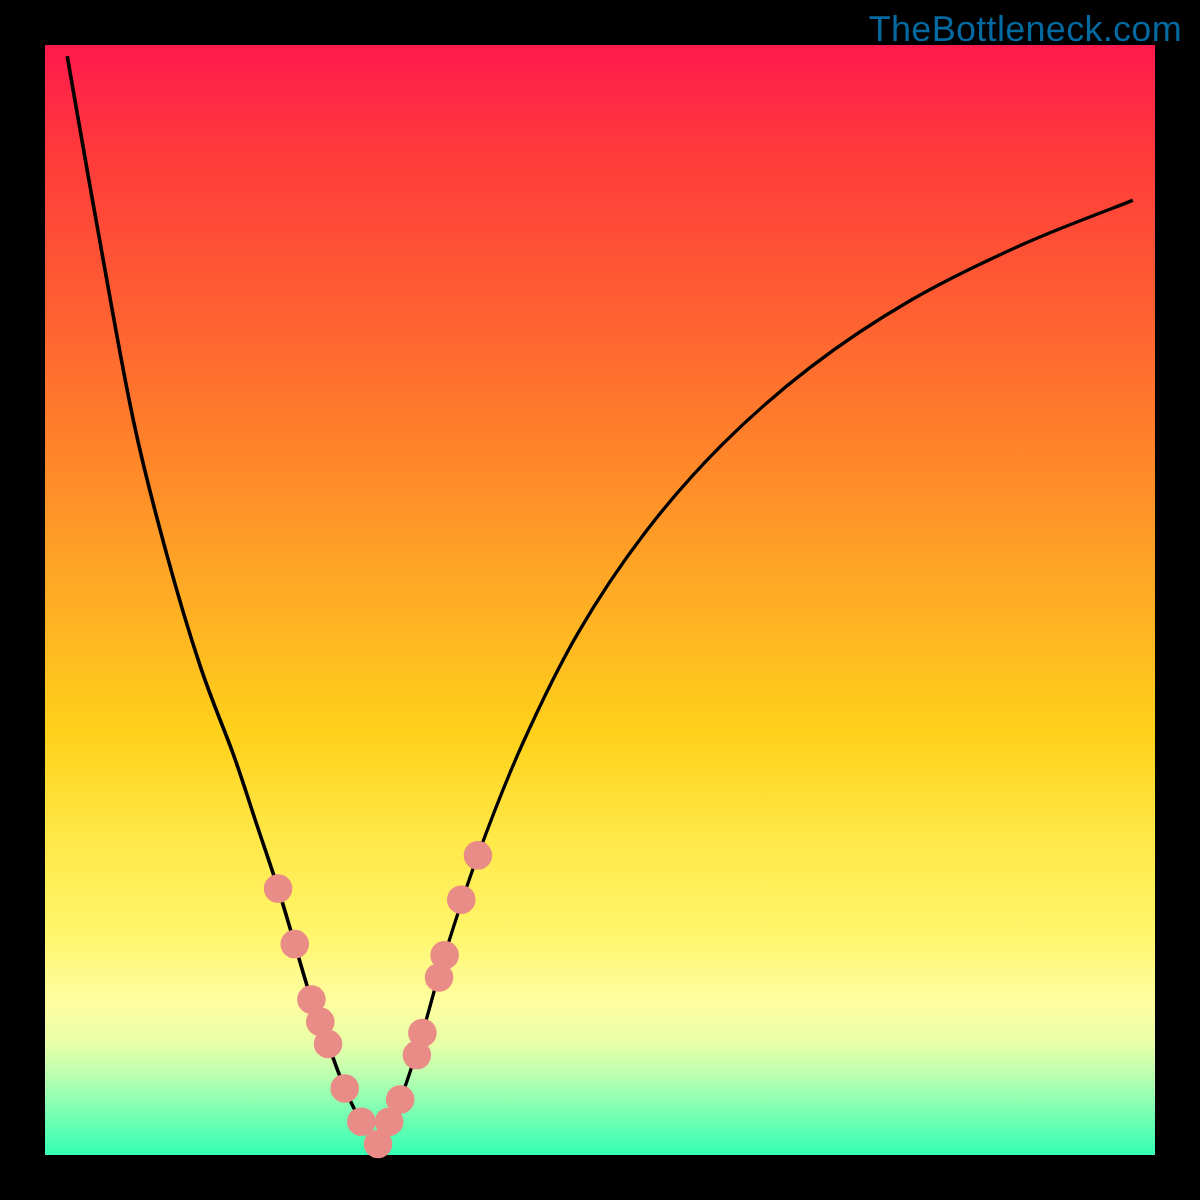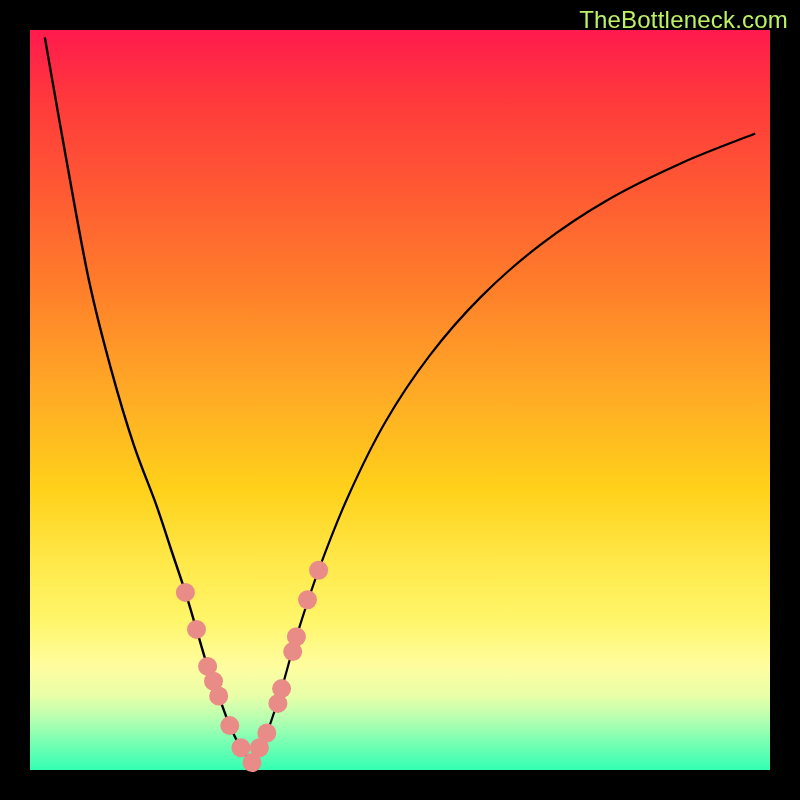--- a/index.html
+++ b/index.html
@@ -37,21 +37,21 @@
       #e8ffa8 90%,
       #b8ffb0 93%,
       #7dffb3 96%,
       #33ffb3 100%
     );
   }
   .watermark {
     position: absolute;
     top: 6px;
     right: 12px;
-    color: #bef264;
+    color: #0369a1;
     font-size: 24px;
     font-weight: 400;
     letter-spacing: 0.2px;
     user-select: none;
   }
   svg.curve {
     position: absolute;
     left: 0;
     top: 0;
     width: 740px;

